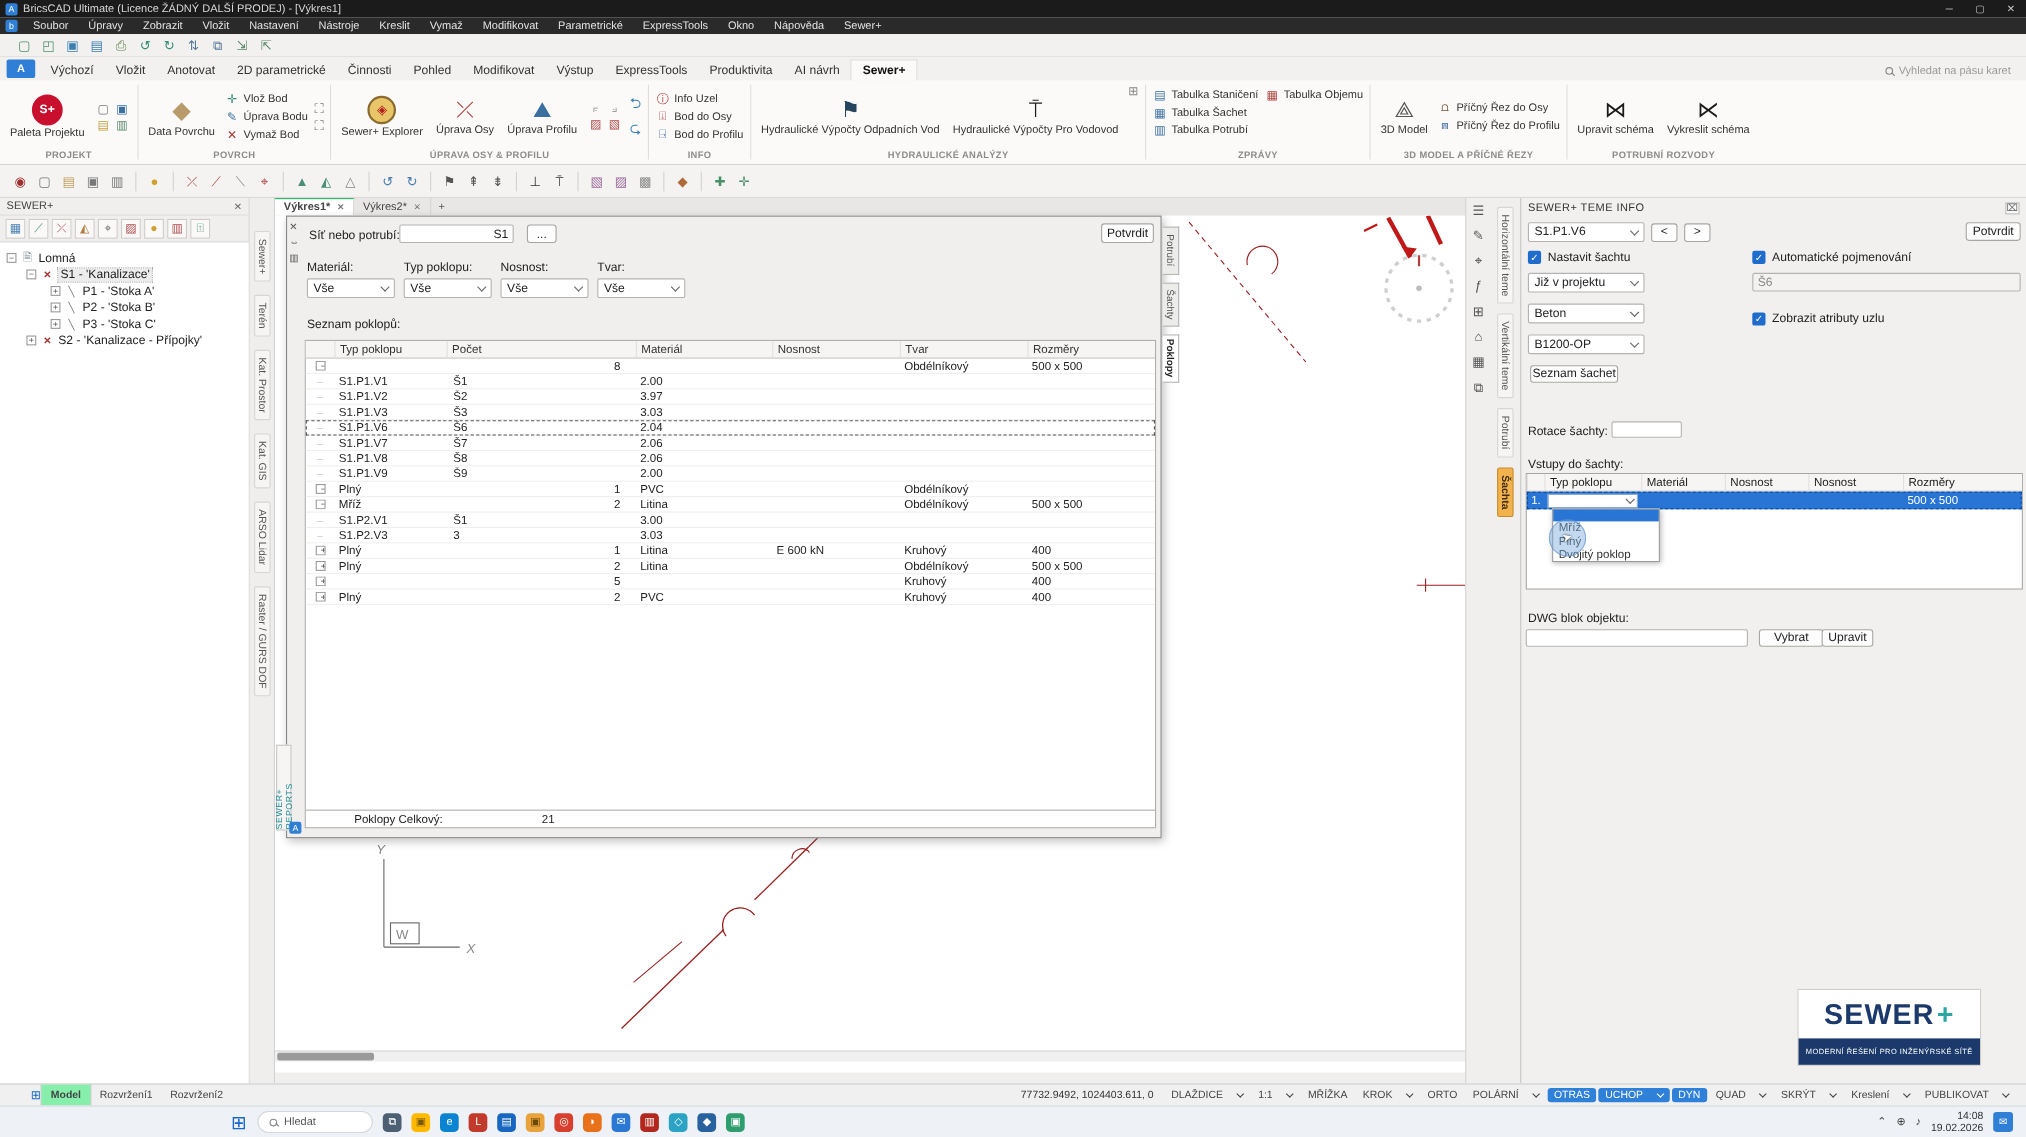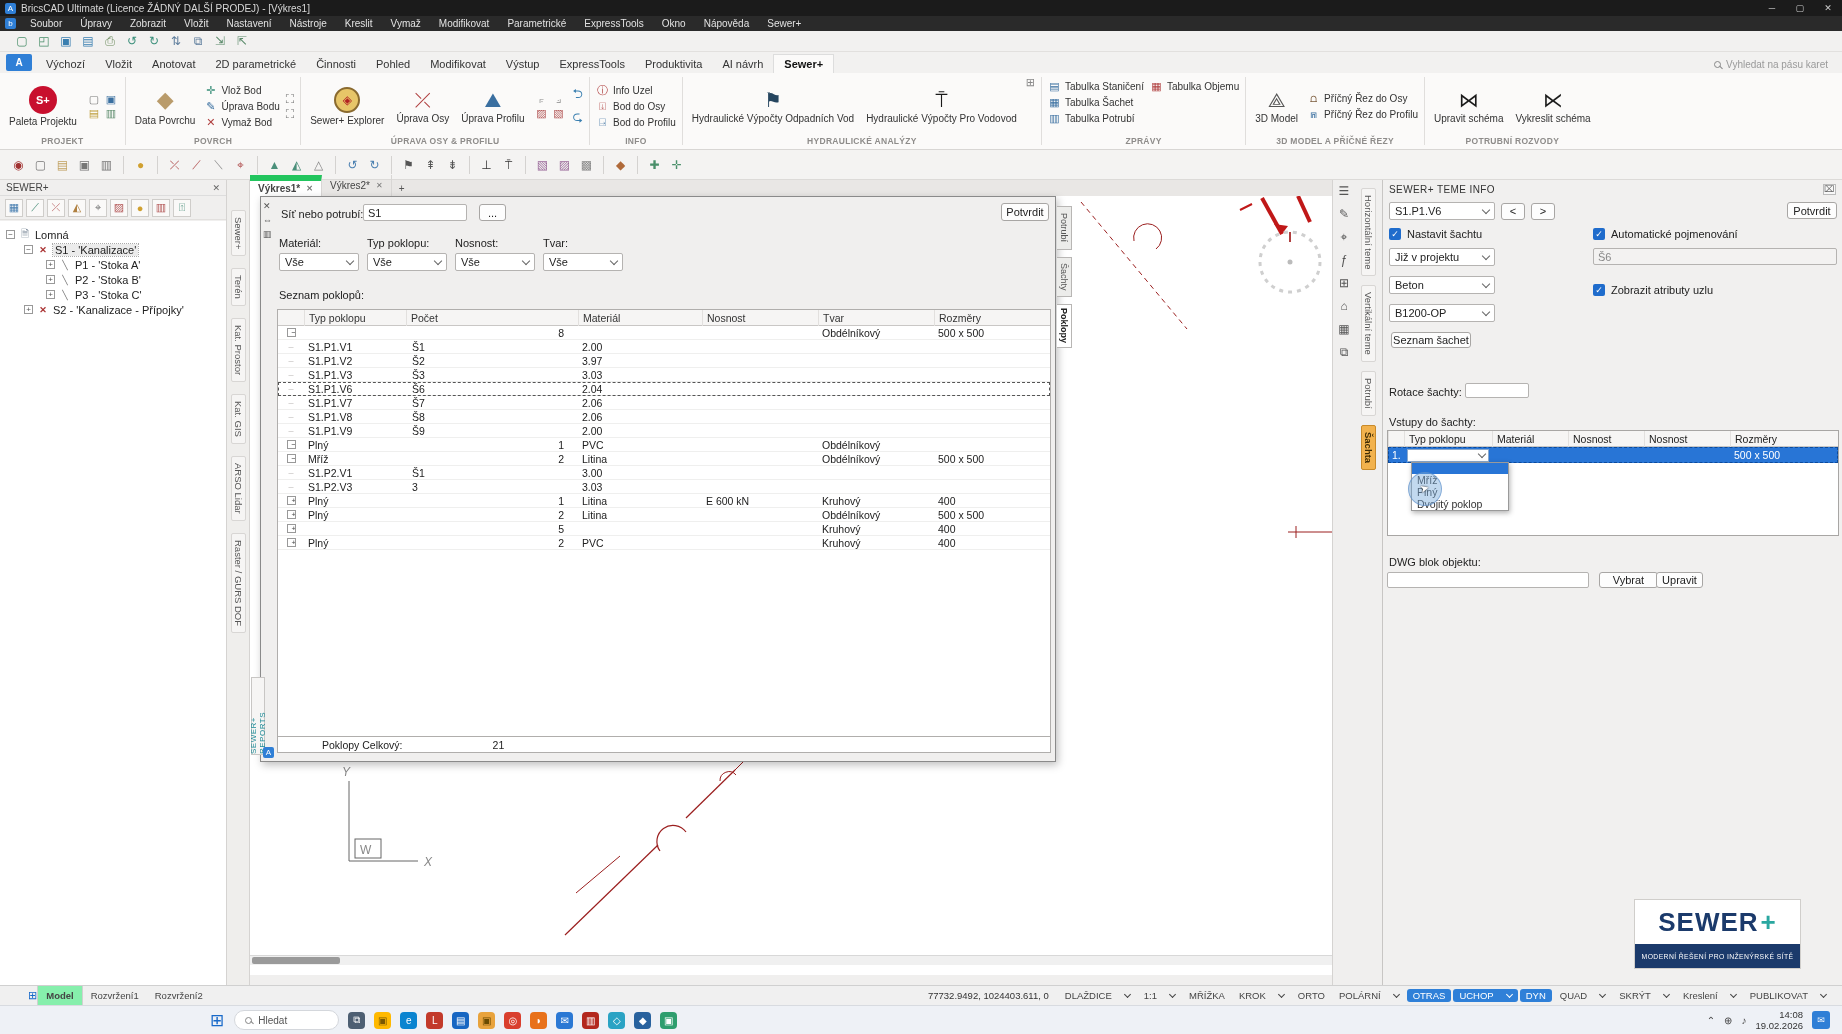--- a/index.html
+++ b/index.html
@@ -58,21 +58,21 @@
   .tico.project::before{content:"🗎";color:#6b7b8c}
   .tico.network::before{content:"✕";color:#a33;font-weight:bold;font-size:9px}
   .tico.pipe::before{content:"╲";color:#777;font-size:9px}
   .titem.hl .tlabel{background:#ececec;outline:1px dotted #aaa;padding:0 2px}
   
   #leftdock{position:absolute;left:227px;top:0;width:23px;height:805px;background:#efeeec;border-right:1px solid #d5d3d1;display:flex;flex-direction:column;align-items:center;padding-top:30px;gap:12px}
   .vtab{writing-mode:vertical-rl;font-size:9.5px;color:#555;background:#f6f5f4;border:1px solid #d8d6d4;padding:6px 1px;border-radius:2px}
   
   #doctabs{position:absolute;left:250px;top:0;width:1082px;height:16px;background:#e9e7e5;display:flex;align-items:flex-end;font-size:10px}
   .dtab{display:flex;align-items:center;gap:6px;padding:2px 8px;color:#444;border-right:1px solid #d8d6d4}
-  .dtab.active{background:#fff;font-weight:bold;border-top:6px solid #22c55e}
+  .dtab.active{background:#fff;font-weight:bold;border-top:1px solid #22c55e}
   .dtab .dx{font-size:8px;color:#777}
   .newtab{padding:2px 7px;color:#555}
   #canvas{position:absolute;left:250px;top:16px;width:1082px;height:779px;background:#fff;overflow:hidden}
   #canvas svg{position:absolute;left:0;top:0}
   #hscroll{position:absolute;left:0;bottom:10px;width:1082px;height:10px;background:#f0f0f0;border-top:1px solid #d8d8d8}
   #hscroll .thumb{position:absolute;left:2px;top:1px;width:88px;height:7px;background:#9a9a9a;border-radius:2px}
   
   #rightdock{position:absolute;left:1332px;top:0;width:50px;height:805px;background:#f0efee;border-left:1px solid #d5d3d1}
   #rd-icons{position:absolute;left:0;top:4px;width:22px;display:flex;flex-direction:column;gap:9px;align-items:center}
   #rd-icons .ri{font-size:12px;color:#555}
@@ -665,21 +665,21 @@
   </div>
 </div>
 
 <div id="dialog">
   <div id="dlg-lefticons">
     <span>✕</span>
     <span>⇔</span>
     <span>▥</span>
   </div>
   <span class="fieldlabel" style="position:absolute;left:20px;top:11px">Síť nebo potrubí:</span>
-  <input class="tfield" style="position: absolute; left: 102px; top: 7px; width: 104px;" value="S1">
+  <input class="tfield" style="position: absolute; left: 102px; top: 7px; width: 104px; text-align: right;" value="S1">
   <span class="btn" style="position:absolute;left:218px;top:7px;width:27px;height:17px">...</span>
   <span class="btn" style="position:absolute;left:740px;top:6px;width:48px;height:18px">Potvrdit</span>
 
   <div style="position:absolute;left:18px;top:40px;display:flex;gap:8px">
 
       <div style="width:80px">
         <div class="fieldlabel">Materiál:</div>
         <span class="combo" style="margin-top:4px">
           <span>Vše</span>
           <span class="chev"></span>

